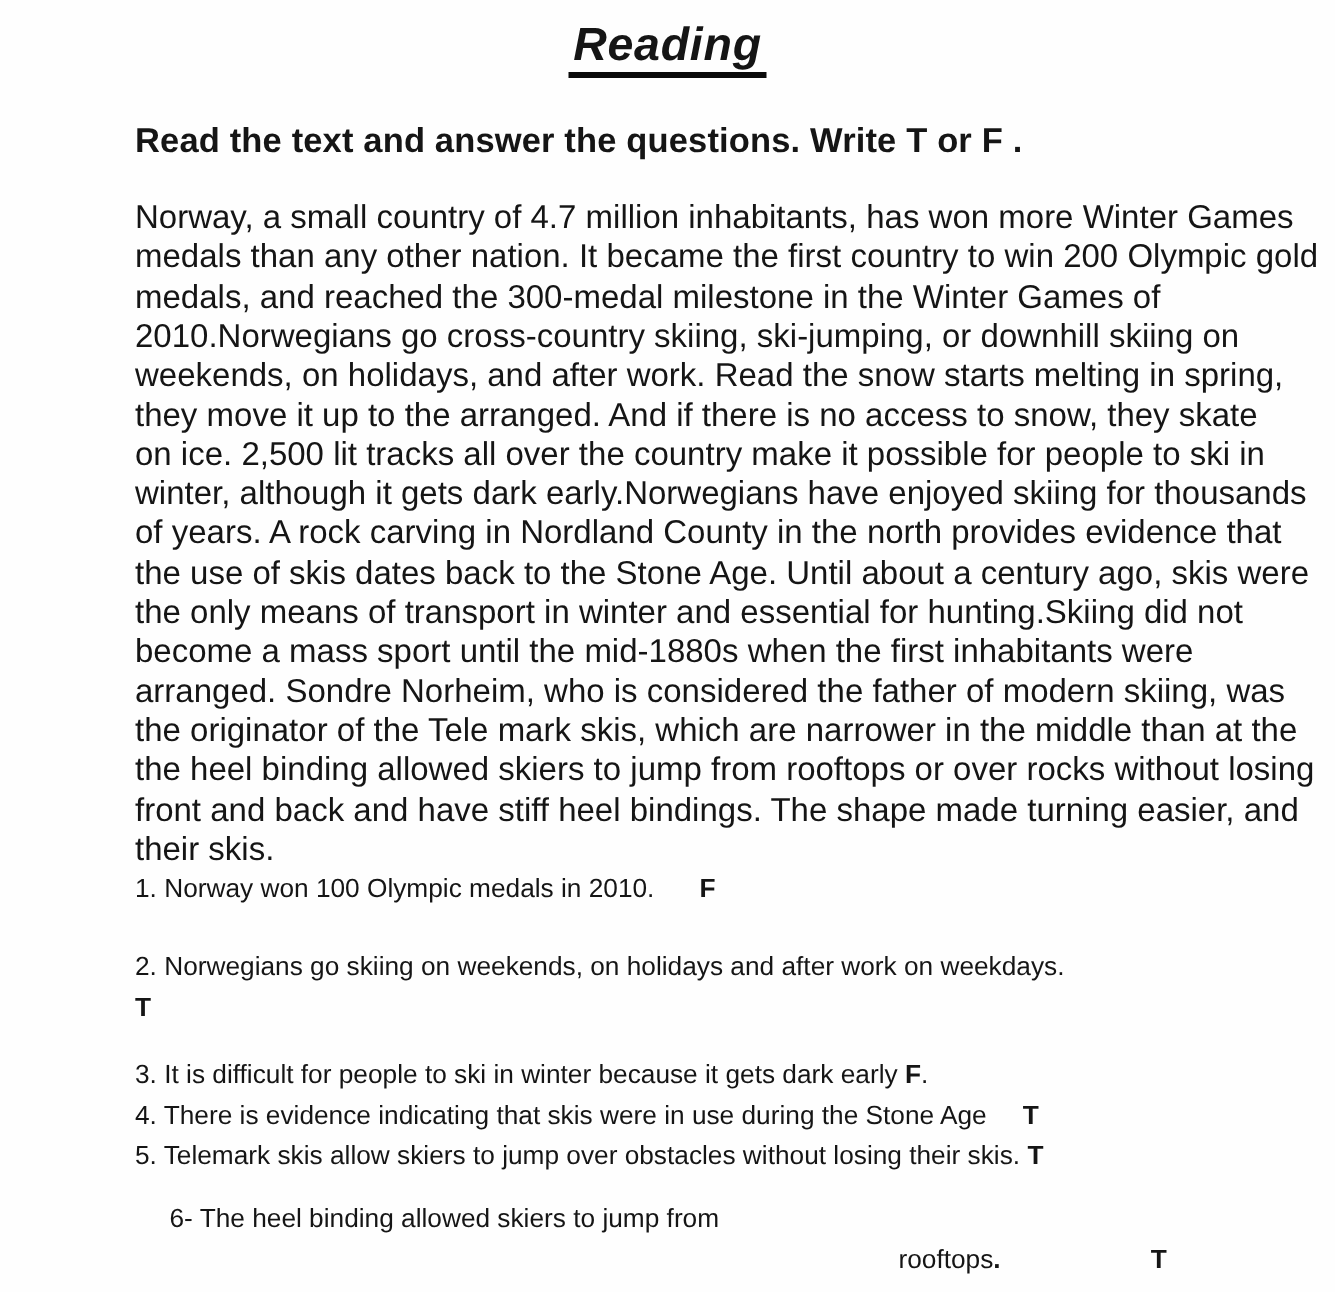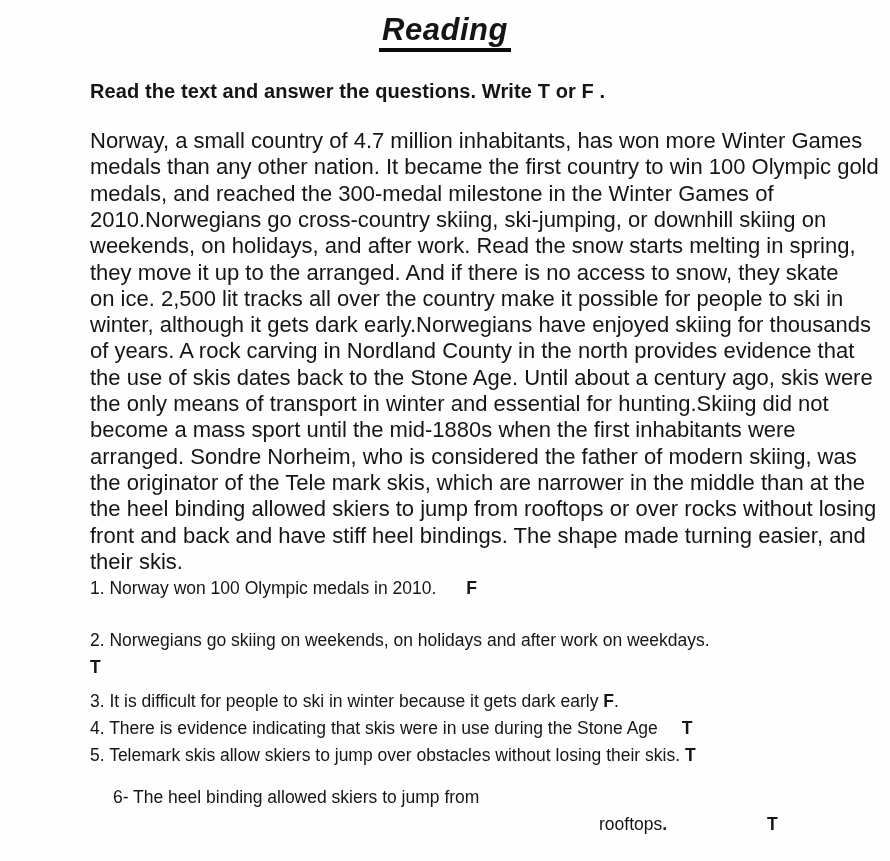--- a/index.html
+++ b/index.html
@@ -25,40 +25,40 @@
     font-size: 31px;
     font-weight: bold;
     font-style: italic;
     letter-spacing: 0.5px;
     border-bottom: 4px solid #0a0a0a;
     padding: 0 3px 1px 3px;
     line-height: 1.1;
   }
   .instruction {
     margin: 28px 90px 0 90px;
-    font-size: 20px;
+    font-size: 23px;
     font-weight: bold;
     letter-spacing: 0.1px;
   }
   .passage {
     margin: 25px 88px 0 90px;
     font-size: 22px;
   }
   .passage-line {
     line-height: 26.3px;
     white-space: nowrap;
   }
   .questions {
     margin: 0 88px 0 90px;
     font-size: 17.5px;
   }
   .q-line { line-height: 27px; }
   .q1 { }
   .q2 { margin-top: 25px; }
-  .q3 { margin-top: 7px; }
+  .q3 { margin-top: 18px; }
   .q6 { margin-top: 15px; }
   .q6 .q-line1 { padding-left: 23px; }
   .q6 .q-line2 { padding-left: 509px; }
   .ans {
     font-weight: bold;
   }
   .gap-lg { display: inline-block; width: 30px; }
   .gap-md { display: inline-block; width: 24px; }
   .gap-xl { display: inline-block; width: 100px; }
 </style>
@@ -68,21 +68,21 @@
 <div class="page">
 
   <div class="title-wrap">
     <span class="page-title">Reading</span>
   </div>
 
   <div class="instruction">Read the text and answer the questions. Write T or F .</div>
 
   <div class="passage">
       <div class="passage-line">Norway, a small country of 4.7 million inhabitants, has won more Winter Games</div>
-      <div class="passage-line">medals than any other nation. It became the first country to win 100 Olympic gold</div>
+      <div class="passage-line">medals than any other nation. It became the first country to win 200 Olympic gold</div>
       <div class="passage-line">medals, and reached the 300-medal milestone in the Winter Games of</div>
       <div class="passage-line">2010.Norwegians go cross-country skiing, ski-jumping, or downhill skiing on</div>
       <div class="passage-line">weekends, on holidays, and after work. Read the snow starts melting in spring,</div>
       <div class="passage-line">they move it up to the arranged. And if there is no access to snow, they skate</div>
       <div class="passage-line">on ice. 2,500 lit tracks all over the country make it possible for people to ski in</div>
       <div class="passage-line">winter, although it gets dark early.Norwegians have enjoyed skiing for thousands</div>
       <div class="passage-line">of years. A rock carving in Nordland County in the north provides evidence that</div>
       <div class="passage-line">the use of skis dates back to the Stone Age. Until about a century ago, skis were</div>
       <div class="passage-line">the only means of transport in winter and essential for hunting.Skiing did not</div>
       <div class="passage-line">become a mass sport until the mid-1880s when the first inhabitants were</div>

